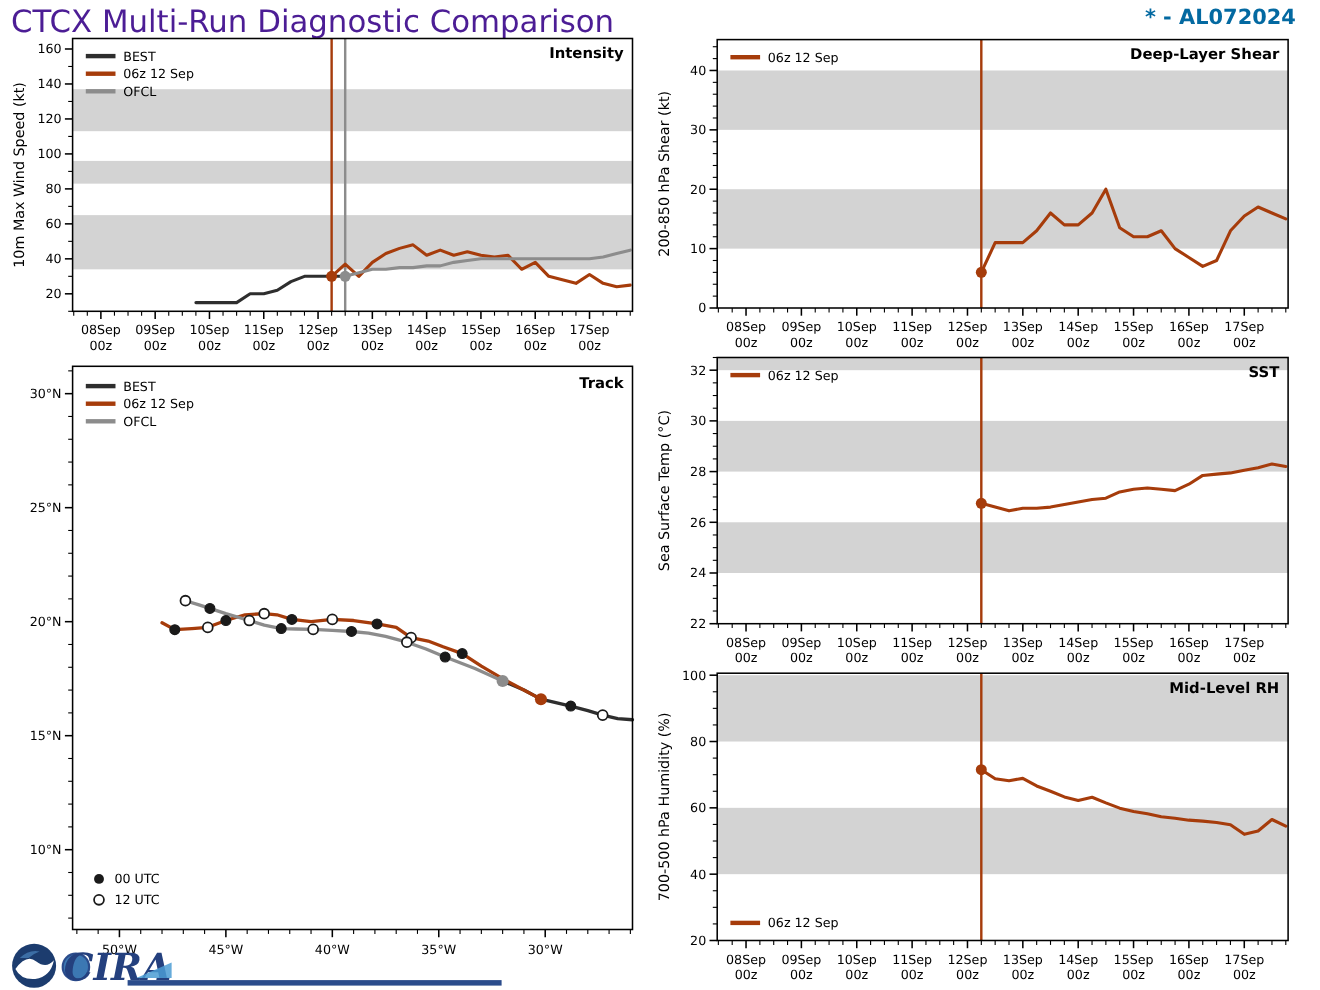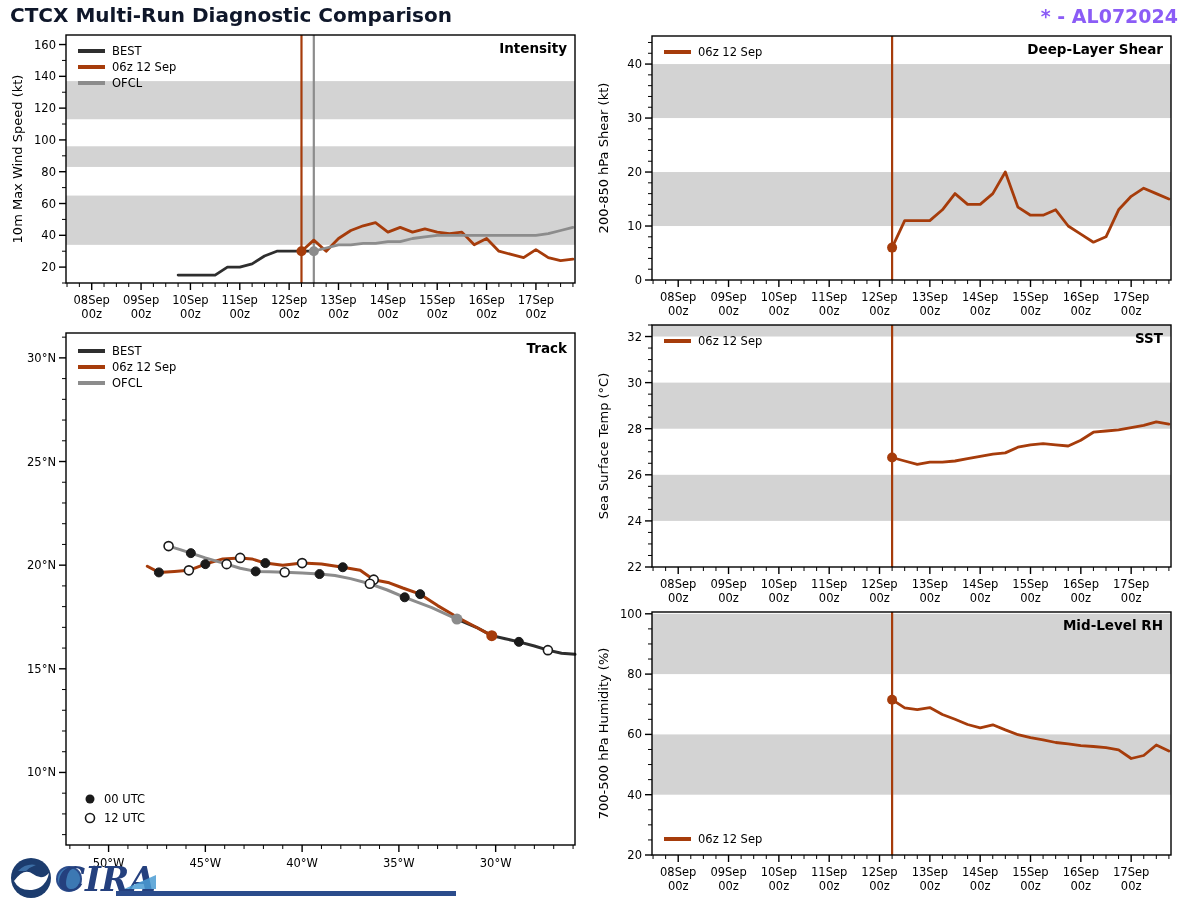--- a/index.html
+++ b/index.html
@@ -1,24 +1,24 @@
 <!DOCTYPE html>
 <html><head>
 <meta charset="utf-8">
 <style>
   html,body{margin:0;padding:0;}
   body{
     width:1200px;height:900px;position:relative;background:#ffffff;
     font-family:"DejaVu Sans","Liberation Sans",sans-serif;overflow:hidden;
   }
   .page-title{
-    position:absolute;left:10px;top:3px;font-size:20px;font-weight:bold;color:#0f172a;
+    position:absolute;left:10px;top:3px;font-size:28px;font-weight:normal;color:#4c1d95;
   }
   .storm-id{
-    position:absolute;right:22px;top:5px;font-size:19px;font-weight:bold;color:#8b5cf6;
+    position:absolute;right:22px;top:5px;font-size:19px;font-weight:bold;color:#0369a1;
   }
   #charts-canvas{position:absolute;left:0;top:0;}
   #logo-block{position:absolute;left:6px;top:853px;}
 </style>
 </head>
 <body>
 
 <div class="page-title">CTCX Multi-Run Diagnostic Comparison</div>
 <div class="storm-id">* - AL072024</div>
 

